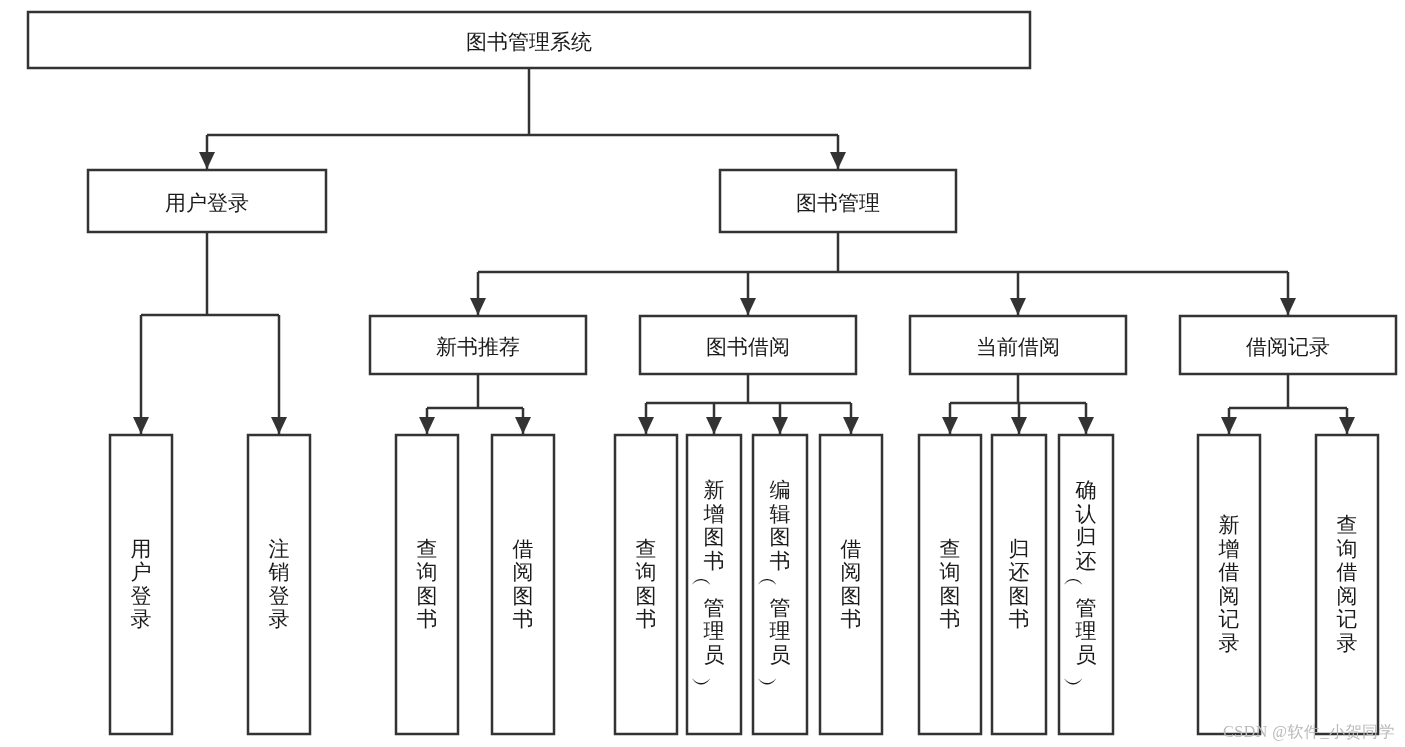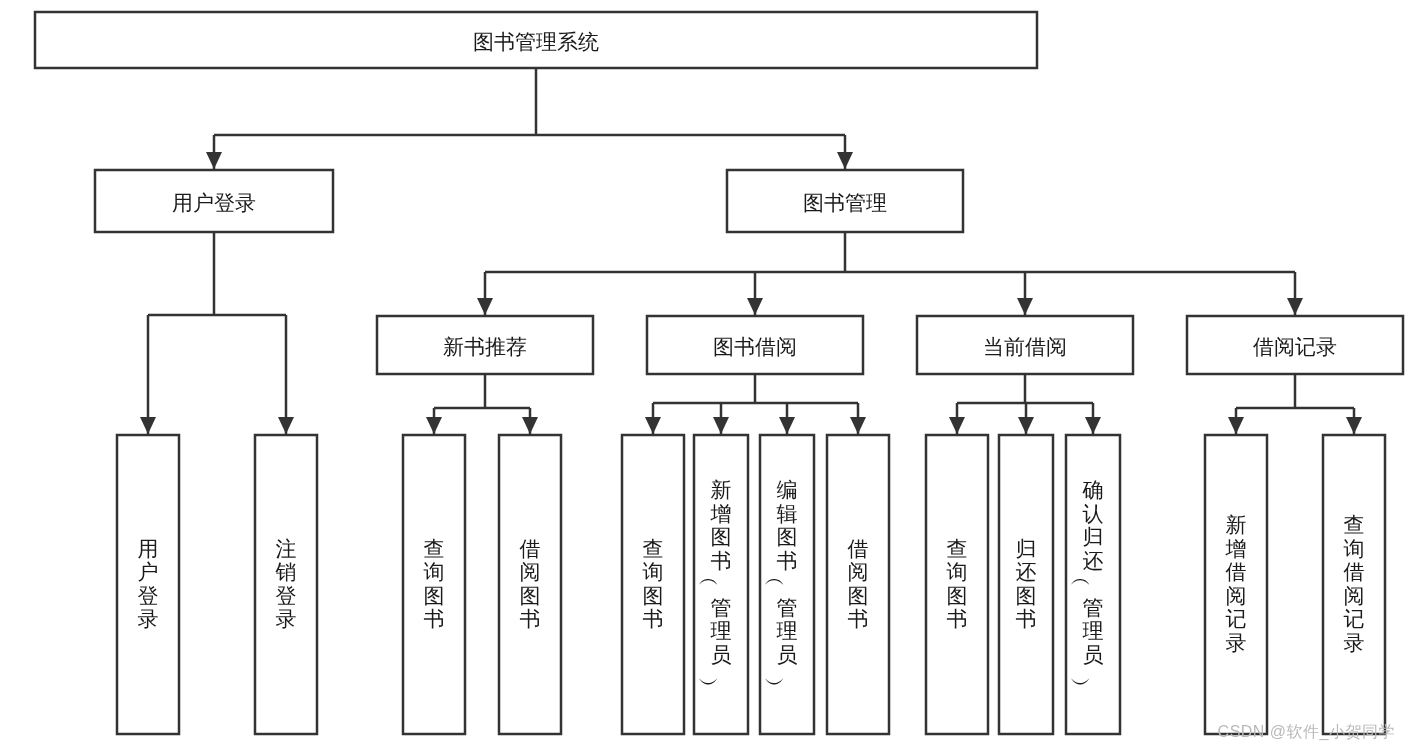--- a/index.html
+++ b/index.html
@@ -9,21 +9,21 @@
   }
   body {
     width: 1405px;
     height: 747px;
     font-family: "Liberation Sans", "DejaVu Sans", sans-serif;
     position: relative;
     overflow: hidden;
   }
   #diagram-root {
     position: absolute;
-    left: 15px;
+    left: 8px;
     top: 0;
     width: 1143px;
     height: 747px;
   }
   .node-box {
     fill: #ffffff;
     stroke: #333333;
     stroke-width: 2.5;
   }
   .connector {
@@ -46,21 +46,21 @@
   .node-label-v {
     font-family: "Liberation Sans", "DejaVu Sans", sans-serif;
     font-size: 21px;
     fill: #1a1a1a;
     text-anchor: middle;
   }
   .watermark {
     position: absolute;
     right: 10px;
     bottom: 4px;
-    font-family: Liberation Sans, sans-serif;
+    font-family: Liberation Serif, serif;
     font-size: 16px;
     color: #b9b9b9;
     letter-spacing: 0.5px;
     white-space: nowrap;
     user-select: none;
   }
 </style>
 </head>
 <body>
 

